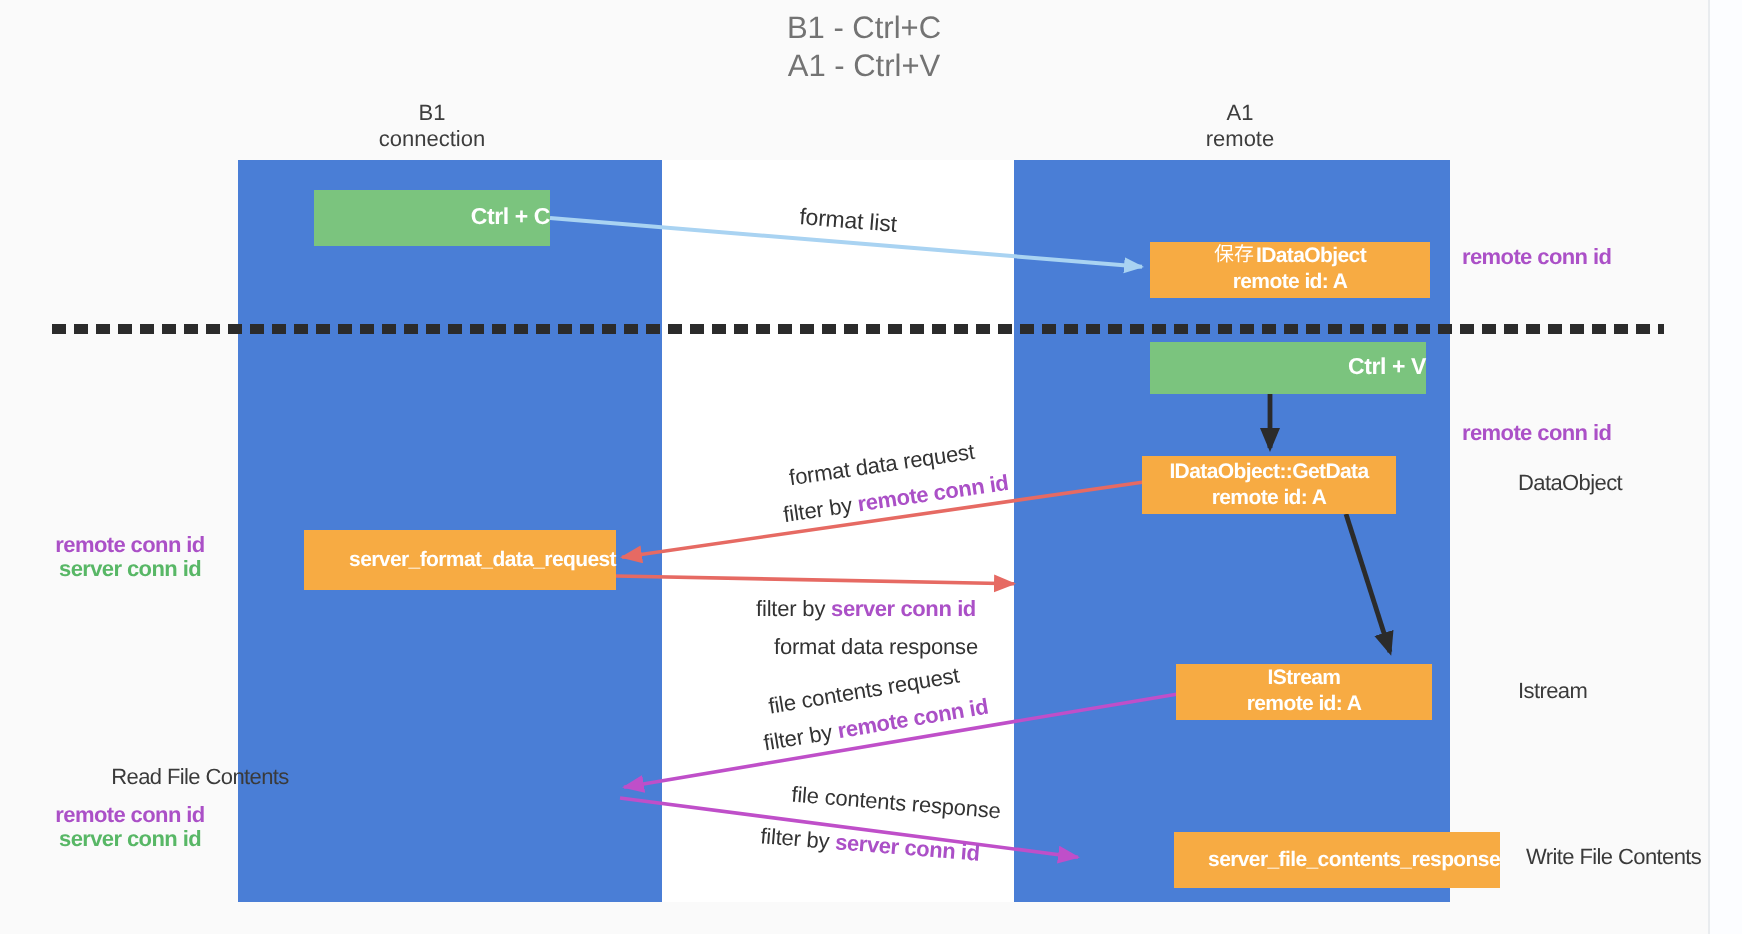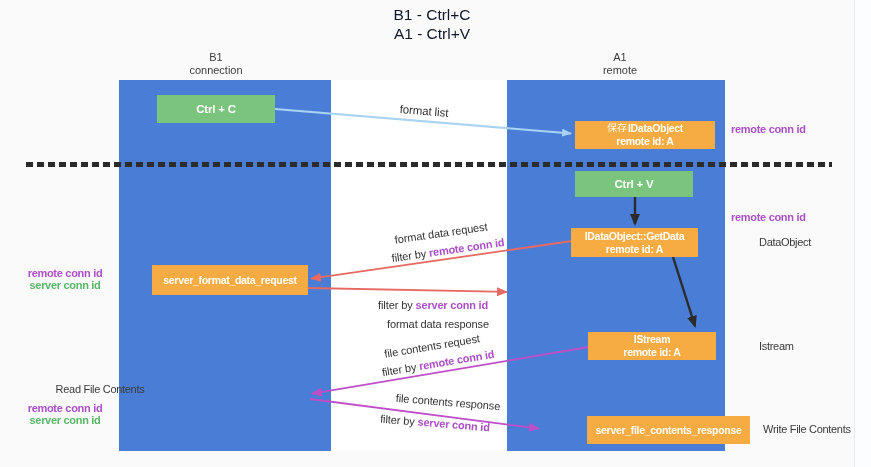--- a/index.html
+++ b/index.html
@@ -13,42 +13,42 @@
   .abs{position:absolute;}
 
   
   .canvas-white{left:119px;top:80px;width:606px;height:371px;background:#ffffff;}
   .lifeline{background:var(--blue,#4a7ed6);}
   .lifeline.left{left:119px;top:80px;width:212px;height:371px;}
   .lifeline.right{left:507px;top:80px;width:218px;height:371px;}
 
   
   .title{left:432px;top:5px;transform:translateX(-50%);text-align:center;
-    font-size:15.5px;line-height:19px;color:#0f172a;white-space:nowrap;}
+    font-size:15.5px;line-height:19px;color:#737373;white-space:nowrap;}
   .col-header{transform:translateX(-50%);text-align:center;font-size:11px;line-height:12.5px;color:#3d3d3d;white-space:nowrap;}
   .col-header.left{left:216px;top:51px;}
   .col-header.right{left:620px;top:51px;}
 
   
   .divider{left:26px;top:162px;width:806px;height:4.5px;
     background:repeating-linear-gradient(90deg,var(--dark,#2b2b2b) 0 7px,transparent 7px 11px);}
 
   
   .node{display:flex;flex-direction:column;align-items:center;justify-content:center;
     color:#ffffff;text-align:center;white-space:nowrap;letter-spacing:-0.2px;}
   .node.orange{background:var(--orange,#f7ab43);}
   .node.green{background:var(--green,#7bc47e);}
   .node .l1,.node .l2{line-height:13px;}
-  .one-line{font-size:10.5px;font-weight:700;letter-spacing:-0.3px;}
+  .one-line{font-size:10.5px;font-weight:700;letter-spacing:-0.3px;align-items:flex-end;}
   .two-line{font-size:10.5px;font-weight:700;letter-spacing:-0.3px;}
   .key{font-size:11.5px;font-weight:700;letter-spacing:-0.2px;}
 
   #box-ctrl-c{left:157px;top:95px;width:118px;height:28px;}
   #box-save{left:575px;top:121px;width:140px;height:28px;}
-  #box-ctrl-v{left:575px;top:171px;width:118px;height:26px;}
+  #box-ctrl-v{left:575px;top:171px;width:138px;height:26px;}
   #box-getdata{left:571px;top:228px;width:127px;height:29px;}
   #box-format-request{left:152px;top:265px;width:156px;height:30px;}
   #box-format-response{left:510px;top:280px;width:156px;height:28px;}
   #box-istream{left:588px;top:332px;width:128px;height:28px;}
   #box-file-request{left:150px;top:382px;width:160px;height:29px;}
   #box-file-response{left:543px;top:416px;width:163px;height:28px;margin-left:44px;}
 
   .cjk{display:inline-block;width:20px;height:9.2px;margin-right:1px;vertical-align:-0.5px;fill:#fff;}
 
   

